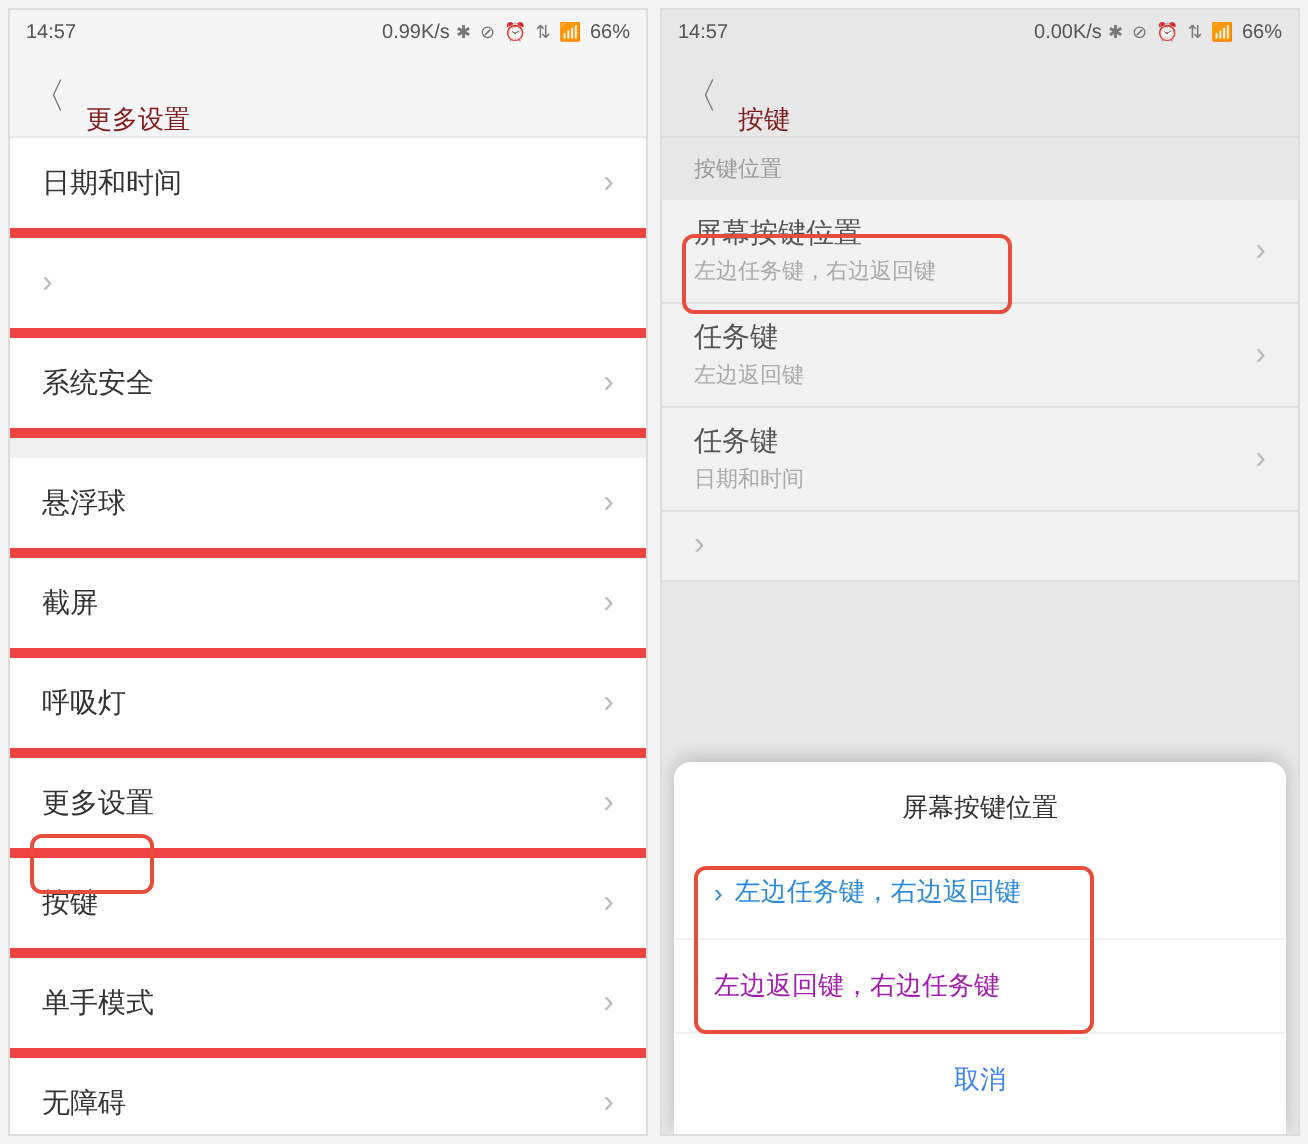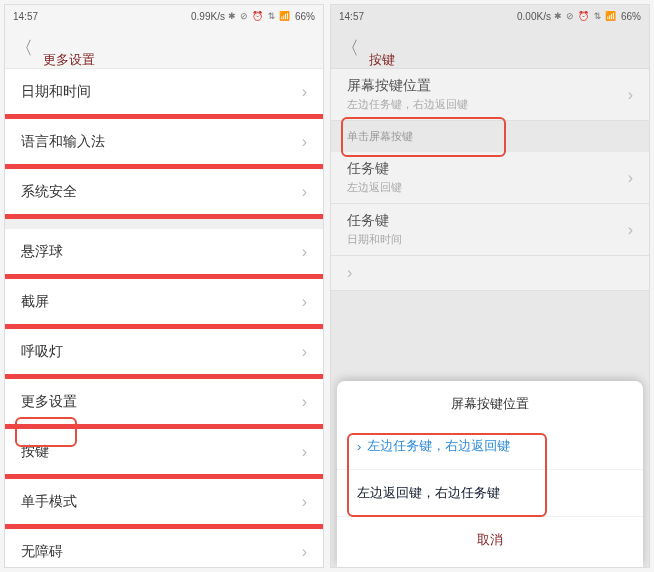--- a/index.html
+++ b/index.html
@@ -106,32 +106,32 @@
   .dialog-title {
     text-align: center;
     padding: 14px 0 10px;
     font-size: 13px;
     color: #333;
     font-weight: 500;
   }
   .dialog-opt {
     padding: 14px 20px;
     font-size: 13px;
-    color: #0f172a;
+    color: #a21caf;
     border-bottom: 1px solid #f2f2f2;
     display: flex;
     align-items: center;
     gap: 6px;
   }
   .dialog-opt.selected { color: #2e8bdb; }
   .dialog-cancel {
     text-align: center;
     padding: 14px 0;
     font-size: 13px;
-    color: #7f1d1d;
+    color: #3b82f6;
   }
   .sel-mark { color: #2e8bdb; }
 </style>
 </head>
 <body>
 
 <div class="phone">
   <div class="statusbar">
     <span>14:57</span>
     <div class="sb-right">
@@ -143,21 +143,20 @@
   <div class="header">
     <span class="back-chev">〈</span>
     <span class="header-title">更多设置</span>
   </div>
   <div class="list">
     <div class="row">
         <span>日期和时间</span>
         <span class="chev">›</span>
       </div>
     <div class="row">
-        <span>语言和输入法</span>
         <span class="chev">›</span>
       </div>
     <div class="row">
         <span>系统安全</span>
         <span class="chev">›</span>
       </div>
     <div class="gap"></div>
     <div class="row">
         <span>悬浮球</span>
         <span class="chev">›</span>
@@ -198,28 +197,28 @@
       <span>0.00K/s</span>
       <span class="sb-icons">✱ ⊘ ⏰ ⇅ 📶 </span>
       <span>66%</span>
     </div>
   </div>
   <div class="header">
     <span class="back-chev">〈</span>
     <span class="header-title">按键</span>
   </div>
   <div class="list">
+    <div class="section-hdr">按键位置</div>
     <div class="row2">
       <div class="row2-main">
         <span class="row2-title">屏幕按键位置</span>
         <span class="row2-sub">左边任务键，右边返回键</span>
       </div>
       <span class="chev">›</span>
     </div>
-    <div class="section-hdr">单击屏幕按键</div>
     <div class="row2">
       <div class="row2-main">
         <span class="row2-title">任务键</span>
         <span class="row2-sub">左边返回键</span>
       </div>
       <span class="chev">›</span>
     </div>
     <div class="row2">
       <div class="row2-main">
         <span class="row2-title">任务键</span>

